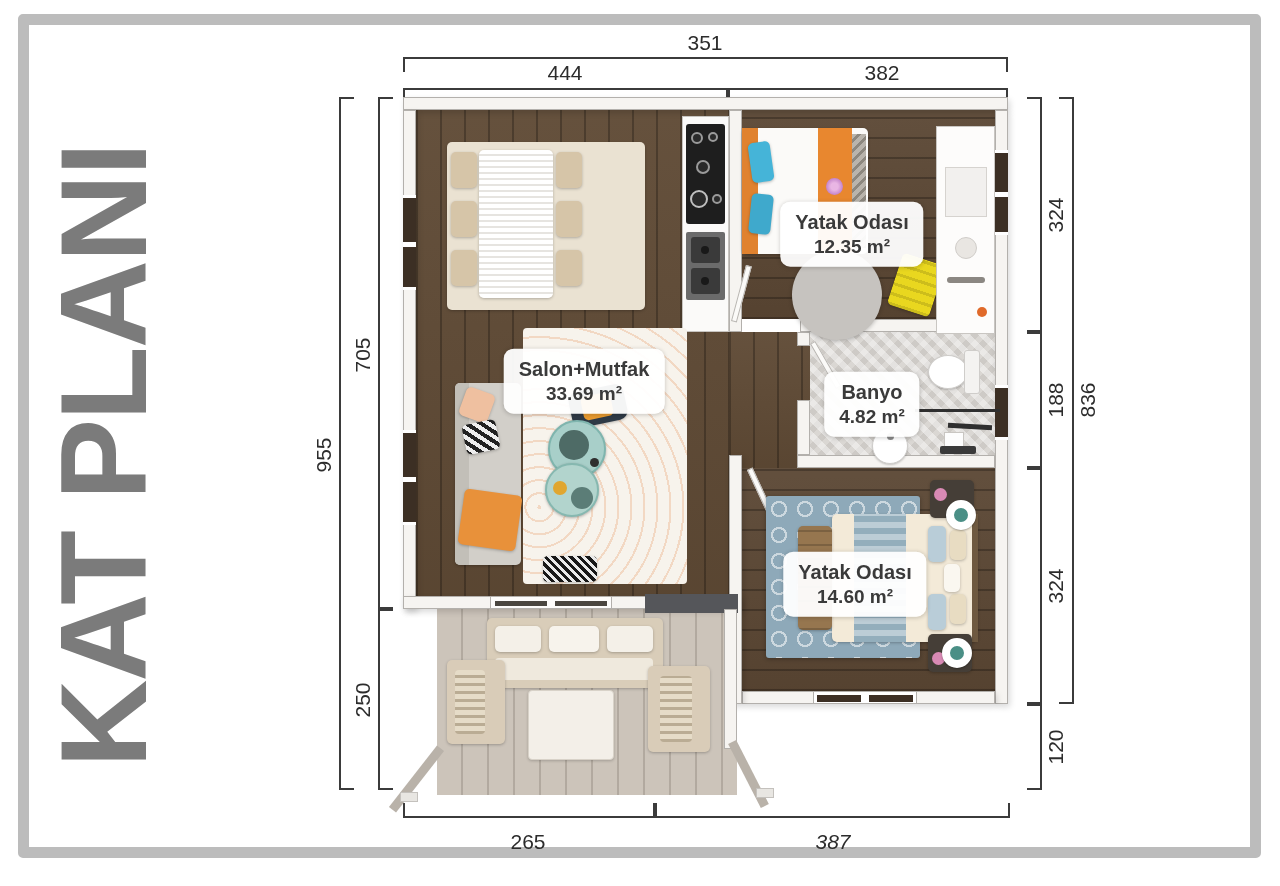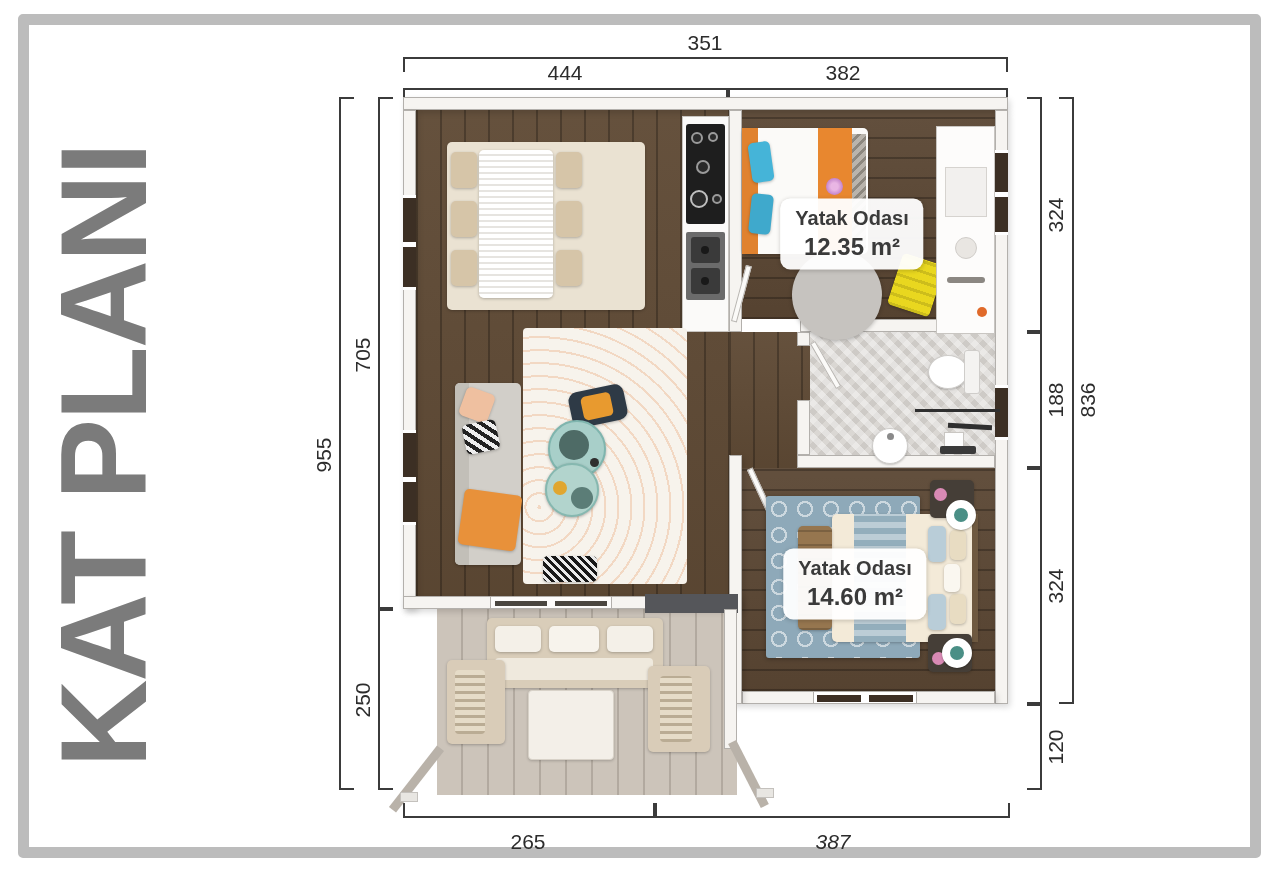--- a/index.html
+++ b/index.html
@@ -45,36 +45,36 @@
 
   
   .soft{border-radius:5px;box-shadow:0 1px 3px rgba(0,0,0,.25);}
   .circle{border-radius:50%;}
   .leaf{background:#fbfaf8;border:1px solid #b9b6b2;width:6px;}
 
   
   .pill{position:absolute;transform:translate(-50%,-50%);background:rgba(255,255,255,.95);
         border-radius:10px;padding:7px 15px;text-align:center;color:#3a3a3a;font-weight:700;
         font-size:20px;line-height:1.3;box-shadow:0 1px 4px rgba(0,0,0,.18);white-space:nowrap;}
-  .pill .area{font-size:24px;}
+  .pill .area{font-size:19px;}
 </style>
 </head>
 <body>
 
 <div class="page">
 
   <div class="abs frame"></div>
   <div class="abs kat-title">KAT PLANI</div>
 
   <div class="dimh down" style="left:403px;top:57px;width:605px;"></div>
   <div class="dlabel" style="left:705px;top:43px;">351</div>
   <div class="dimh down" style="left:403px;top:88px;width:325px;"></div>
   <div class="dlabel" style="left:565px;top:73px;">444</div>
   <div class="dimh down" style="left:728px;top:88px;width:280px;"></div>
-  <div class="dlabel" style="left:843px;top:73px;">382</div>
+  <div class="dlabel" style="left:882px;top:73px;">382</div>
 
   <div class="dimh up" style="left:403px;top:816px;width:252px;"></div>
   <div class="dlabel" style="left:528px;top:842px;">265</div>
   <div class="dimh up" style="left:655px;top:816px;width:355px;"></div>
   <div class="dlabel" style="left:833px;top:842px;font-style:italic;">387</div>
 
   <div class="dimv tickr" style="left:339px;top:97px;height:693px;"></div>
   <div class="dlabel rot" style="left:324px;top:455px;">955</div>
   <div class="dimv tickr" style="left:378px;top:97px;height:512px;"></div>
   <div class="dlabel rot" style="left:363px;top:355px;">705</div>
@@ -240,22 +240,30 @@
     <div class="abs" style="left:8px;top:10px;width:30px;height:64px;background:repeating-linear-gradient(0deg,rgba(120,100,70,.4) 0 3px,transparent 3px 8px),#e6dcc8;border-radius:4px;"></div>
   </div>
   <div class="abs soft" style="left:648px;top:666px;width:62px;height:86px;background:#d9ccb8;">
     <div class="abs" style="left:12px;top:10px;width:32px;height:66px;background:repeating-linear-gradient(0deg,rgba(120,100,70,.4) 0 3px,transparent 3px 8px),#e6dcc8;border-radius:4px;"></div>
   </div>
   <div class="abs" style="left:412px;top:740px;width:9px;height:78px;background:#b9b2a9;transform:rotate(38deg);"></div>
   <div class="abs" style="left:400px;top:792px;width:18px;height:10px;background:#e8e6e2;border:1px solid #c4c1bd;"></div>
   <div class="abs" style="left:744px;top:738px;width:9px;height:72px;background:#b9b2a9;transform:rotate(-27deg);"></div>
   <div class="abs" style="left:756px;top:788px;width:18px;height:10px;background:#e8e6e2;border:1px solid #c4c1bd;"></div>
 
+  <div class="pill" style="left:584px;top:381px;">
+    <div>Salon+Mutfak</div>
+    <div class="area">33.69 m²</div>
+  </div>
   <div class="pill" style="left:852px;top:234px;">
     <div>Yatak Odası</div>
     <div class="area">12.35 m²</div>
   </div>
+  <div class="pill" style="left:872px;top:404px;">
+    <div>Banyo</div>
+    <div class="area">4.82 m²</div>
+  </div>
   <div class="pill" style="left:855px;top:584px;">
     <div>Yatak Odası</div>
     <div class="area">14.60 m²</div>
   </div>
 
 </div>
 
 </body></html>

